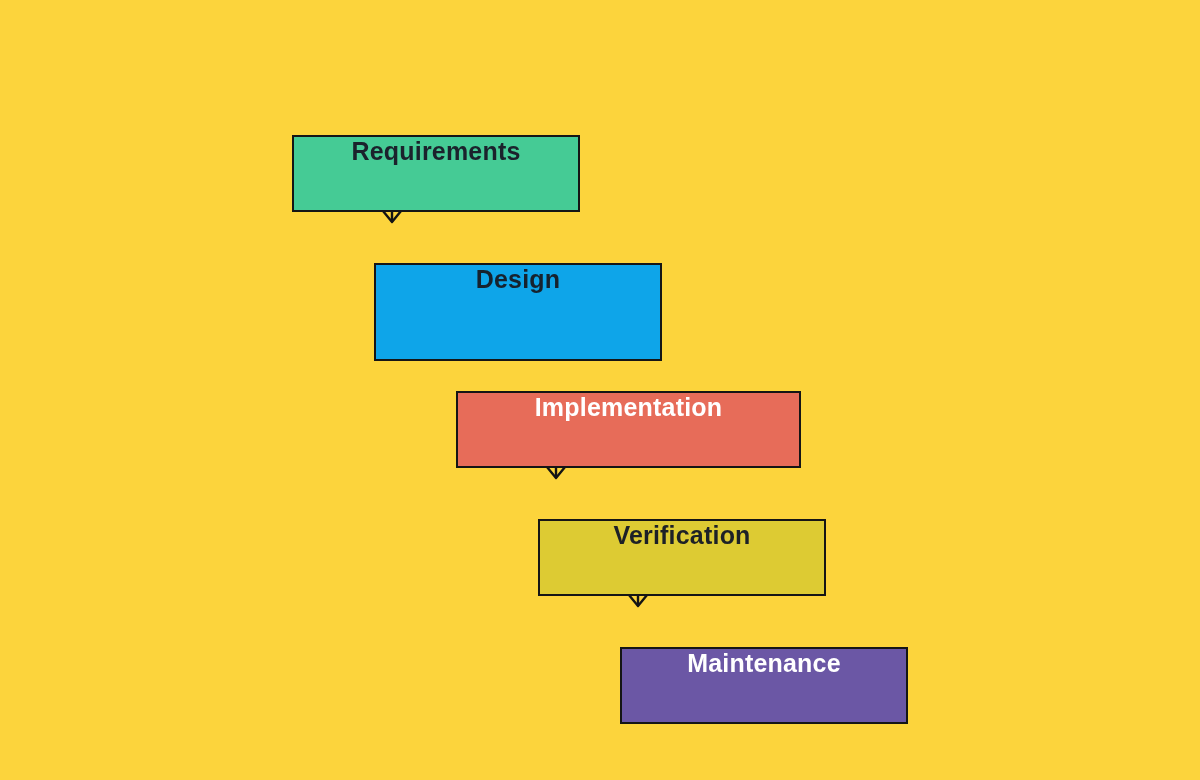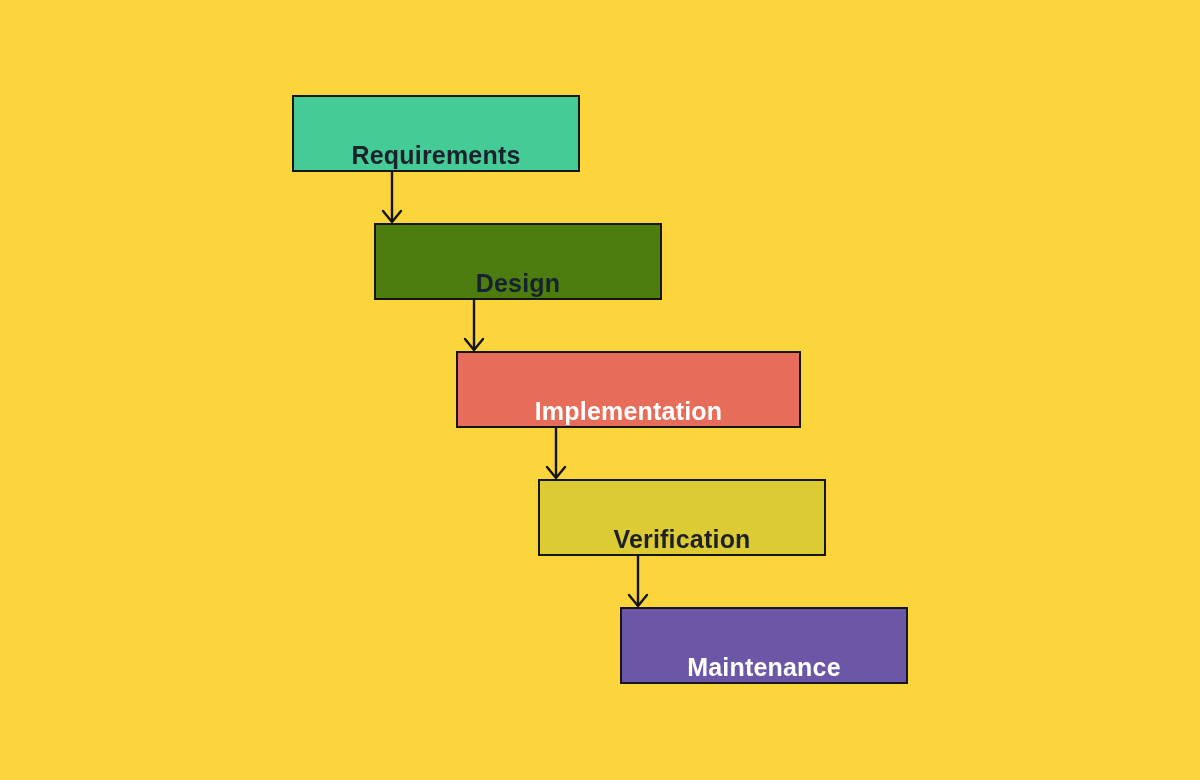--- a/index.html
+++ b/index.html
@@ -19,22 +19,23 @@
     position: absolute;
     left: 0;
     top: 0;
     pointer-events: none;
   }
   .node {
     position: absolute;
     box-sizing: border-box;
     border: 2px solid #0c4a6e;
     display: flex;
-    align-items: flex-end;
+    align-items: flex-start;
     justify-content: center;
+    margin-top: 40px;
   }
   .node-label {
     font-weight: 700;
     font-size: 25px;
     letter-spacing: 0.2px;
     white-space: nowrap;
   }
 </style>
 </head>
 <body style="background: rgb(252, 212, 60);">
@@ -54,21 +55,21 @@
         <polyline points="547,467 556,478 565,467" fill="none" stroke="#141414" stroke-width="2.4" stroke-linecap="round" stroke-linejoin="round"></polyline>
       </g>
       <g>
         <line x1="638" y1="556" x2="638" y2="606" stroke="#141414" stroke-width="2.4"></line>
         <polyline points="629,595 638,606 647,595" fill="none" stroke="#141414" stroke-width="2.4" stroke-linecap="round" stroke-linejoin="round"></polyline>
       </g>
     </svg>
 <div class="node" style="left: 292px; top: 95px; width: 288px; height: 77px; background: rgb(69, 203, 149); border-color: rgb(21, 21, 21);">
     <span class="node-label" style="color: rgb(27, 34, 44);">Requirements</span>
   </div>
-    <div class="node" style="left: 374px; top: 223px; width: 288px; height: 77px; background: #4d7c0f; border-color: rgb(21, 21, 21);">
+    <div class="node" style="left: 374px; top: 223px; width: 288px; height: 98px; background: #0ea5e9; border-color: rgb(21, 21, 21);">
     <span class="node-label" style="color: rgb(22, 34, 46);">Design</span>
   </div>
     <div class="node" style="left: 456px; top: 351px; width: 345px; height: 77px; background: rgb(231, 108, 89); border-color: rgb(21, 21, 21);">
     <span class="node-label" style="color: rgb(255, 255, 255);">Implementation</span>
   </div>
     <div class="node" style="left: 620px; top: 607px; width: 288px; height: 77px; background: rgb(107, 87, 165); border-color: rgb(21, 21, 21);">
     <span class="node-label" style="color: rgb(255, 255, 255);">Maintenance</span>
   </div>
     <div class="node" style="left: 538px; top: 479px; width: 288px; height: 77px; background: rgb(221, 203, 51); border-color: rgb(21, 21, 21);">
     <span class="node-label" style="color: rgb(29, 33, 39);">Verification</span>

